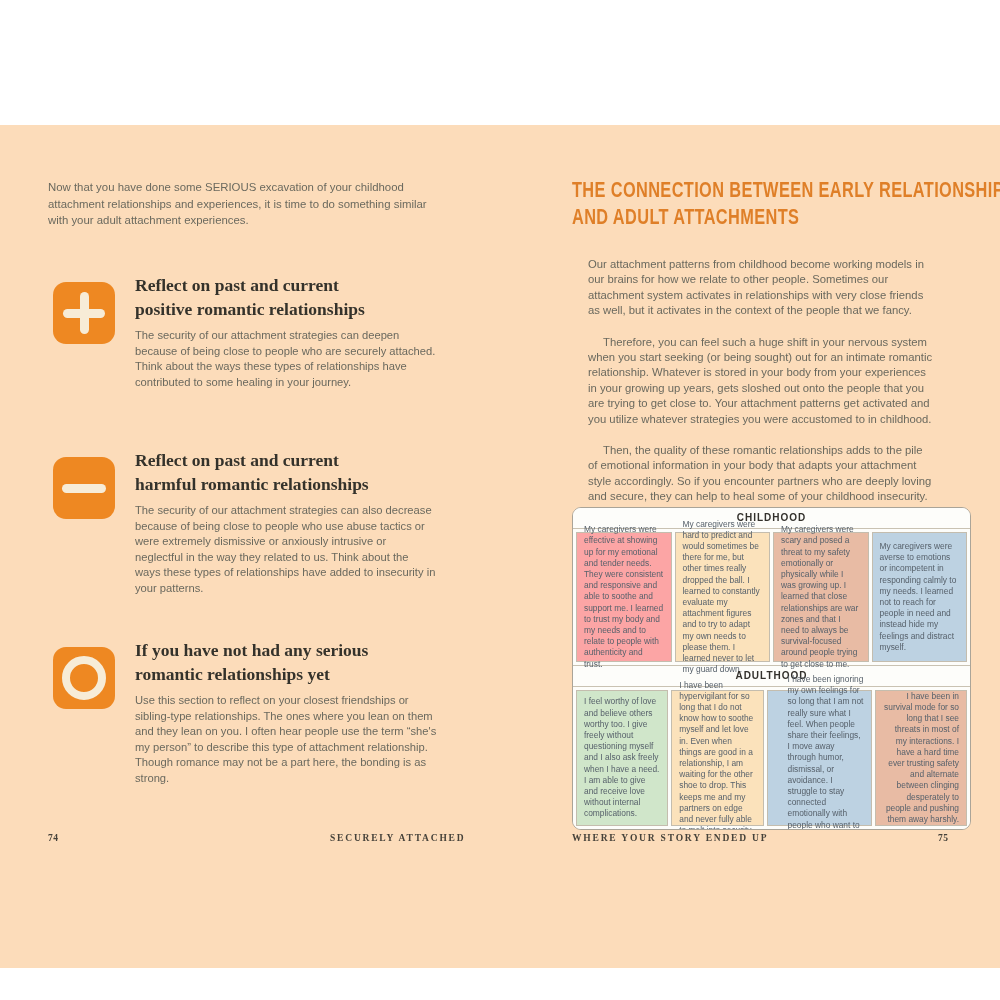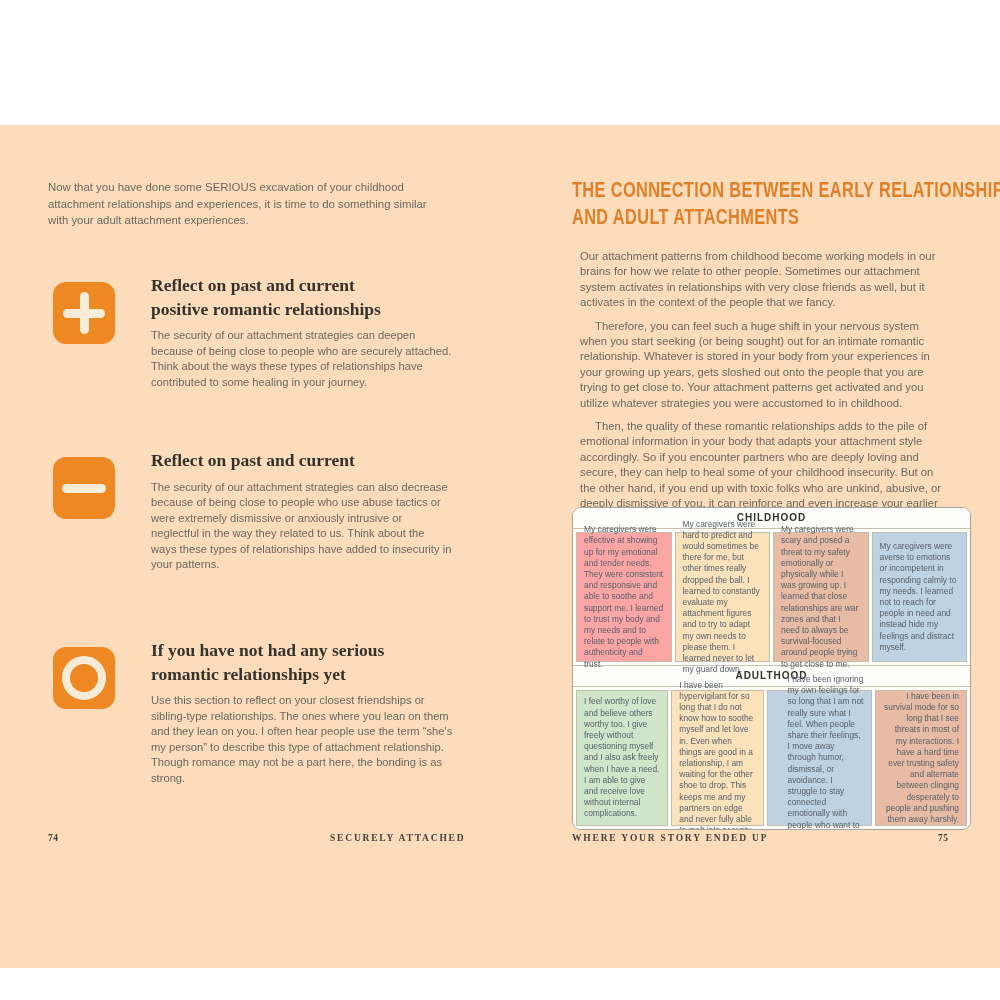--- a/index.html
+++ b/index.html
@@ -3,21 +3,21 @@
 <meta charset="utf-8">
 <style>
   html,body{margin:0;padding:0;}
   .canvas{position:relative;width:1000px;height:1000px;background:#ffffff;overflow:hidden;
           font-family:"Liberation Sans", sans-serif;}
   .spread{position:absolute;left:0;top:125px;width:1000px;height:843px;}
 
   
   .intro{position:absolute;left:48px;top:54px;width:392px;margin:0;
          font-size:11.4px;line-height:16.5px;color:#6a695e;}
-  .section{position:absolute;left:53px;display:flex;gap:36px;}
+  .section{position:absolute;left:53px;display:flex;gap:20px;}
   .sec-1{top:157px;} .sec-2{top:332px;} .sec-3{top:522px;}
   .tile{position:relative;width:62px;height:62px;border-radius:13px;flex:0 0 62px;}
   .glyph{position:absolute;}
   .bar-h{left:10px;top:26.5px;width:42px;height:9px;border-radius:5px;}
   .bar-v{left:26.5px;top:10px;width:9px;height:42px;border-radius:5px;}
   .bar-minus{left:9px;top:26.5px;width:44px;height:9px;border-radius:5px;}
   .ring{left:9px;top:9px;width:28px;height:28px;border:8px solid #f7ecd7;border-radius:50%;}
   .sec-content{width:302px;margin-top:-8px;}
   .sec-heading{margin:0;font-family:"Liberation Serif", serif;font-weight:bold;
                font-size:17.5px;line-height:23.5px;color:#34322b;}
@@ -30,21 +30,21 @@
   .runtitle-left{left:330px;}
   .runtitle-right{left:572px;}
   .pgnum-right{left:938px;letter-spacing:0.5px;}
 
   
   .rp-heading{position:absolute;left:572px;top:52px;margin:0;white-space:nowrap;
               font-size:21.5px;line-height:27px;font-weight:bold;letter-spacing:0.5px;}
   .rp-heading span{display:block;transform:scaleX(0.76);transform-origin:0 0;}
   .rp-paras{position:absolute;left:572px;top:116px;width:379px;
             font-size:11.3px;line-height:15.4px;color:#6a695e;}
-  .rp-paras p{margin:8px;}
+  .rp-paras p{margin:16px;}
   .rp-paras p + p{text-indent:15px;}
 
   
   .att-table{position:absolute;left:572px;top:382px;width:397px;background:#fdfdfa;
              border:1px solid #aaa498;border-radius:9px;overflow:hidden;}
   .band{height:20px;line-height:20px;text-align:center;font-size:10px;font-weight:bold;
         letter-spacing:1px;color:#33312c;background:#fdfdfa;
         border-bottom:1px solid #c9c2b2;}
   .band + .row{border-bottom:1px solid #c9c2b2;}
   .band.mid{border-top:0;}
@@ -77,20 +77,21 @@
       </div>
     </div>
 
     <div class="section sec-2">
       <div class="tile" style="background-color: rgb(238, 136, 34);">
         <span class="glyph bar-minus" style="background-color: rgb(247, 236, 215);"></span>
       </div>
       <div class="sec-content">
         <h3 class="sec-heading">
           <span>Reflect on past and current</span>
+          <span>harmful romantic relationships</span>
         </h3>
         <p class="sec-body">The security of our attachment strategies can also decrease because of being close to people who use abuse tactics or were extremely dismissive or anxiously intrusive or neglectful in the way they related to us. Think about the ways these types of relationships have added to insecurity in your patterns.</p>
       </div>
     </div>
 
     <div class="section sec-3">
       <div class="tile" style="background-color: rgb(238, 136, 34);">
         <span class="glyph ring"></span>
       </div>
       <div class="sec-content">

